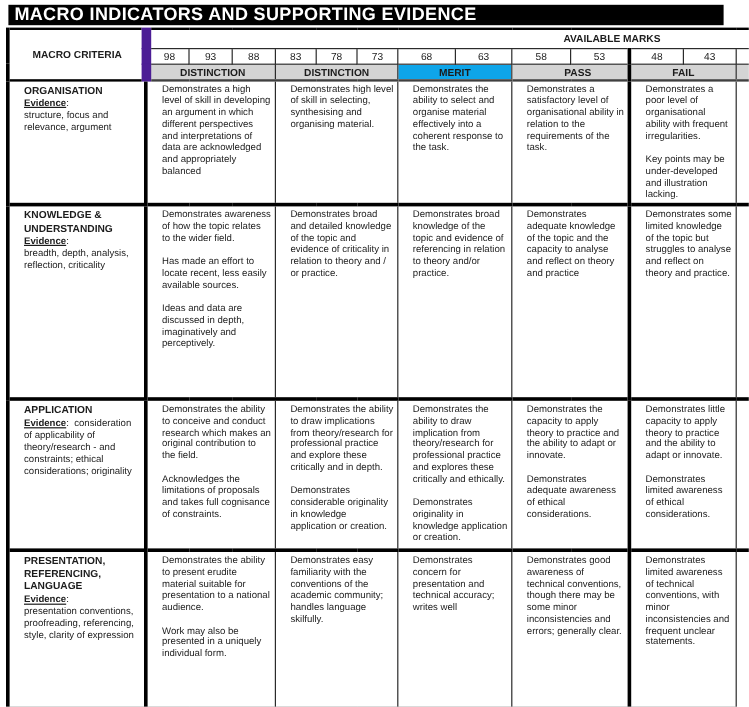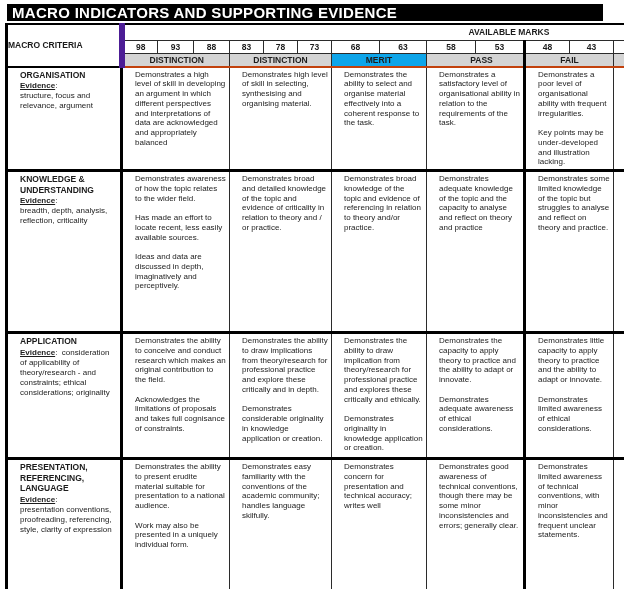--- a/index.html
+++ b/index.html
@@ -25,38 +25,38 @@
   
   tr.row-avail  { height:16px; }
   tr.row-marks  { height:13px; }
   tr.row-grades { height:13px; }
   tr.r0 { height:86px; }
   tr.r1 { height:162px; }
   tr.r2 { height:126px; }
   tr.r3 { height:132px; }
 
   td.crit-head {
-    border-left:3px solid #000; border-right:6px solid #4c1d95;
+    border-left:3px solid #000; border-right:8px solid #4c1d95;
     border-top:2px solid #000;
     font-weight:bold; font-size:8.5px; vertical-align:middle;
-    padding-left:0;
+    padding-left:19px;
   }
   td.avail {
     border-top:2px solid #000;
     font-weight:bold; font-size:8.5px;
     padding:2px 0 2px 344px; white-space:nowrap;
   }
   td.mark {
-    font-weight:bold; font-size:8.5px; text-align:center;
+    font-weight:normal; font-size:8.5px; text-align:center;
     padding:1px 0; vertical-align:middle;
   }
   td.grade {
     font-weight:bold; font-size:8.5px; text-align:center;
     padding:1px 0; vertical-align:middle;
-    border-bottom:2px solid #c2410c;
+    border-bottom:2px solid #404040;
   }
   td.thickL { border-left:3px solid #000; }
 
   td.crit {
     border-left:3px solid #000; border-right:3px solid #000;
     padding:2px 4px 2px 4px;
   }
   .crit-title { font-weight:bold; font-size:8.5px; line-height:1.25; }
   .crit-ev { font-size:8px; line-height:1.25; white-space:pre-wrap; margin-top:1px; }
   .ev-label { font-weight:bold;text-decoration:underline; }

